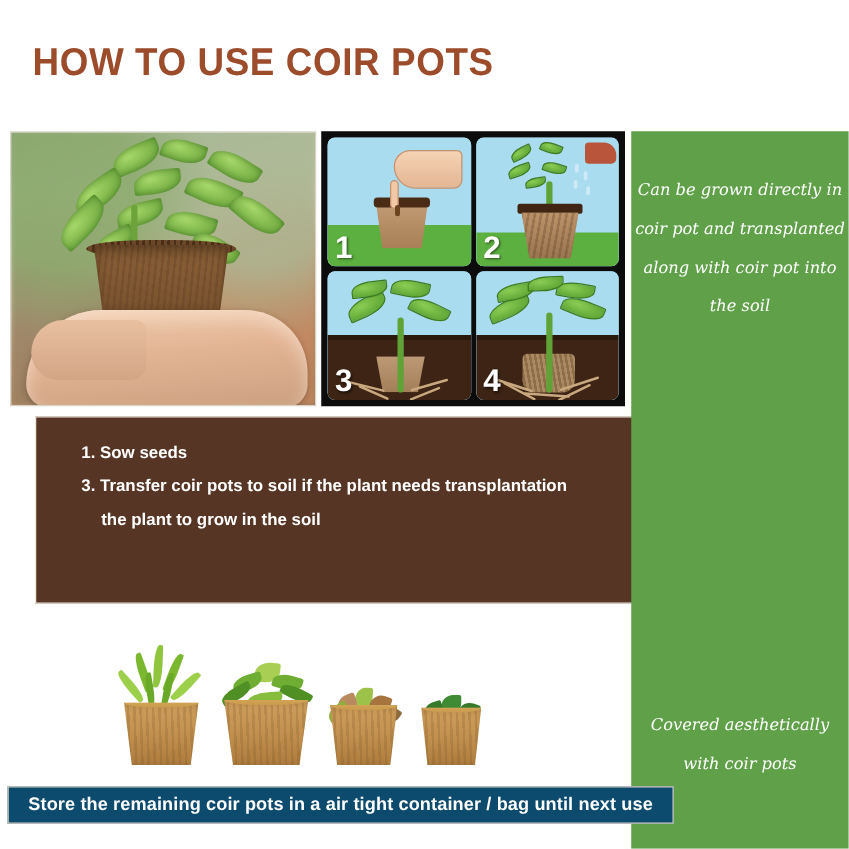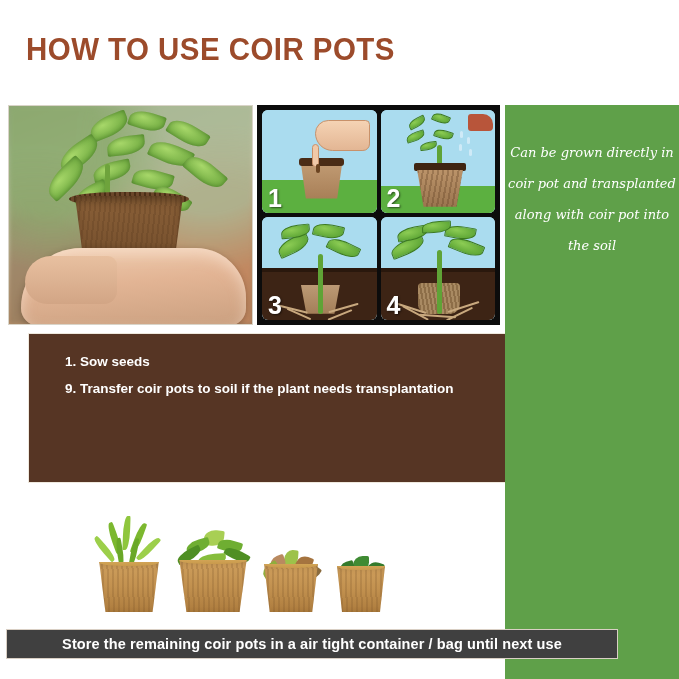--- a/index.html
+++ b/index.html
@@ -263,22 +263,22 @@
     border-radius:40%/50%;
   }
   .succ{position:absolute;left:50%;transform:translateX(-50%);}
   .succ i{
     position:absolute;display:block;
     border-radius:60% 10% 60% 10%;
   }
 
   
   .banner{
-    position:absolute;left:6px;top:629px;width:612px;height:30px;
-    background:#404040;
+    position:absolute;left:6px;top:629px;width:533px;height:30px;
+    background:#0c4a6e;
     border:1px solid #d9cfc4;box-sizing:border-box;
     display:flex;align-items:center;justify-content:center;
   }
   .banner-text{
     color:#ffffff;
     font-family:"Liberation Sans", sans-serif;
     font-weight:bold;
     font-size:14.5px;
     white-space:nowrap;
     letter-spacing:.1px;
@@ -393,21 +393,22 @@
         <span style="left:8%;top:12%;width:32%;height:26%;transform:rotate(-10deg);"></span>
         <span style="left:58%;top:10%;width:32%;height:26%;transform:rotate(10deg);"></span>
         <span style="left:34%;top:0%;width:30%;height:24%;transform:rotate(-2deg);"></span>
       </div>
       <div class="stepnum">4</div>
     </div>
   </div>
 
   <div class="instructions">
     <div class="ins-item">1. Sow seeds</div>
-    <div class="ins-item">9. Transfer coir pots to soil if the plant needs transplantation</div>
+    <div class="ins-item">3. Transfer coir pots to soil if the plant needs transplantation</div>
+    <div class="ins-item ins-cont">the plant to grow in the soil</div>
   </div>
 
   <div class="pots-row">
 
     <div class="potset p1">
       <div class="succ" style="bottom:40px;width:64px;height:56px;">
         <i style="left:26px;top:0px;width:7px;height:34px;background:#8fc63d;transform:rotate(2deg);"></i>
         <i style="left:14px;top:6px;width:7px;height:32px;background:#7cb82f;transform:rotate(-20deg);"></i>
         <i style="left:38px;top:6px;width:7px;height:32px;background:#7cb82f;transform:rotate(20deg);"></i>
         <i style="left:4px;top:18px;width:7px;height:30px;background:#9ccf4a;transform:rotate(-42deg);"></i>
@@ -456,19 +457,20 @@
         <i style="left:26px;top:12px;width:14px;height:13px;background:#4c9a3c;transform:rotate(6deg);"></i>
       </div>
       <div class="pot-body" style="width:50px;height:46px;">
         <div class="pot-lip"></div>
       </div>
     </div>
   </div>
 
   <div class="green-panel">
     <div class="gp-text gp-block1">Can be grown directly in coir pot and transplanted along with coir pot into the soil</div>
+    <div class="gp-text gp-block2">Covered aesthetically with coir pots</div>
   </div>
 
   <div class="banner">
     <div class="banner-text">Store the remaining coir pots in a air tight container / bag until next use</div>
   </div>
 
 </div>
 
 </body></html>

